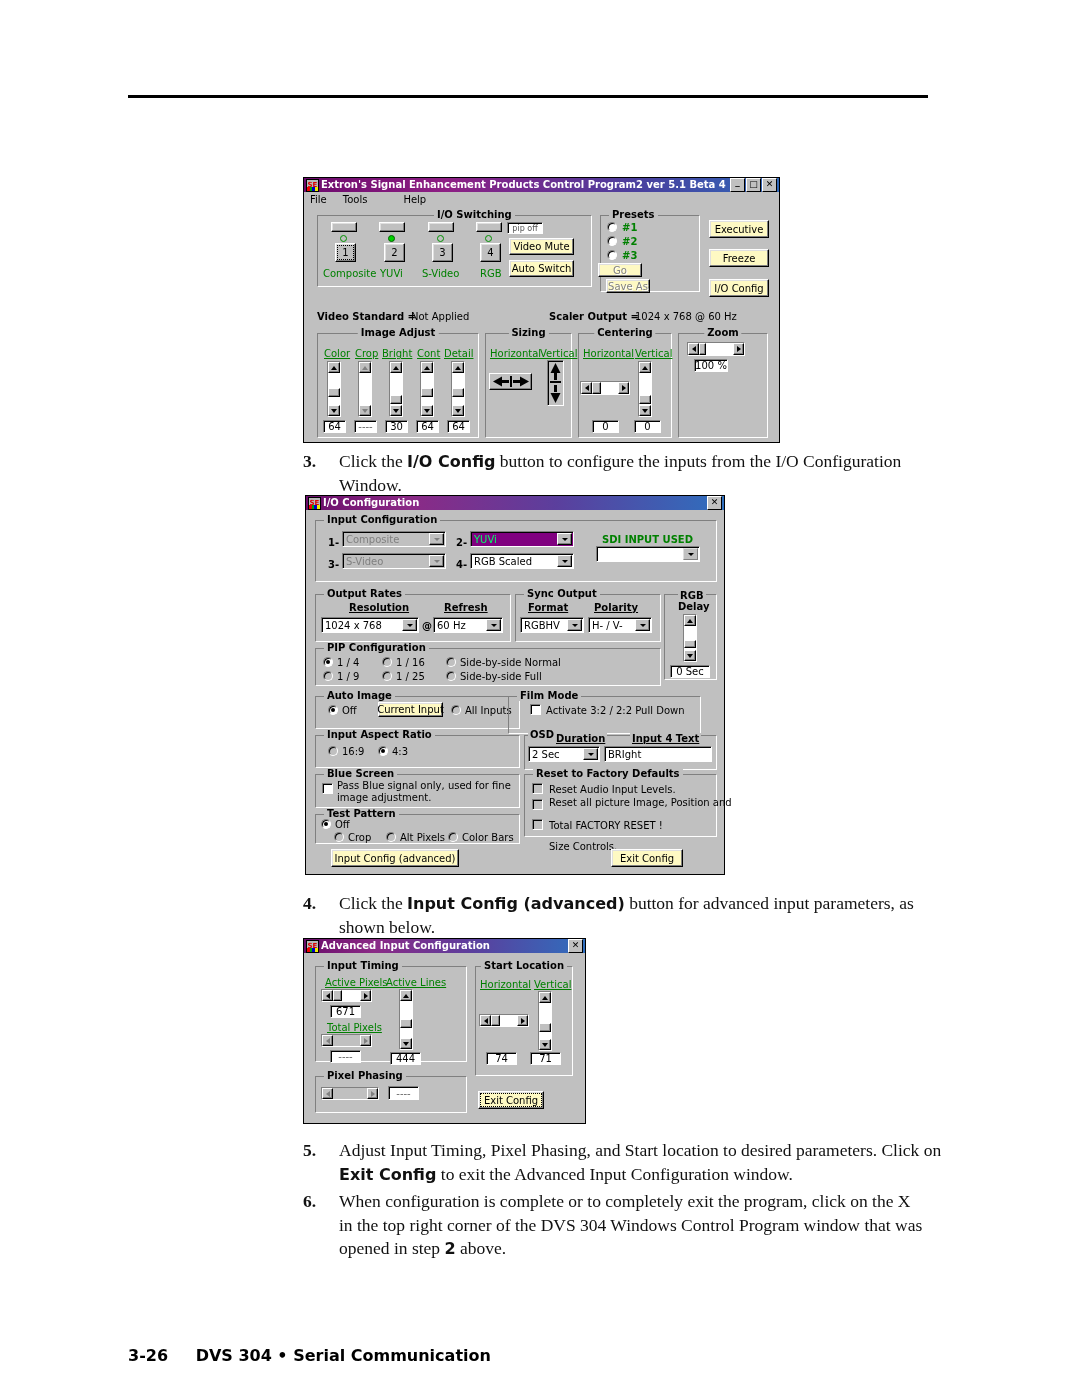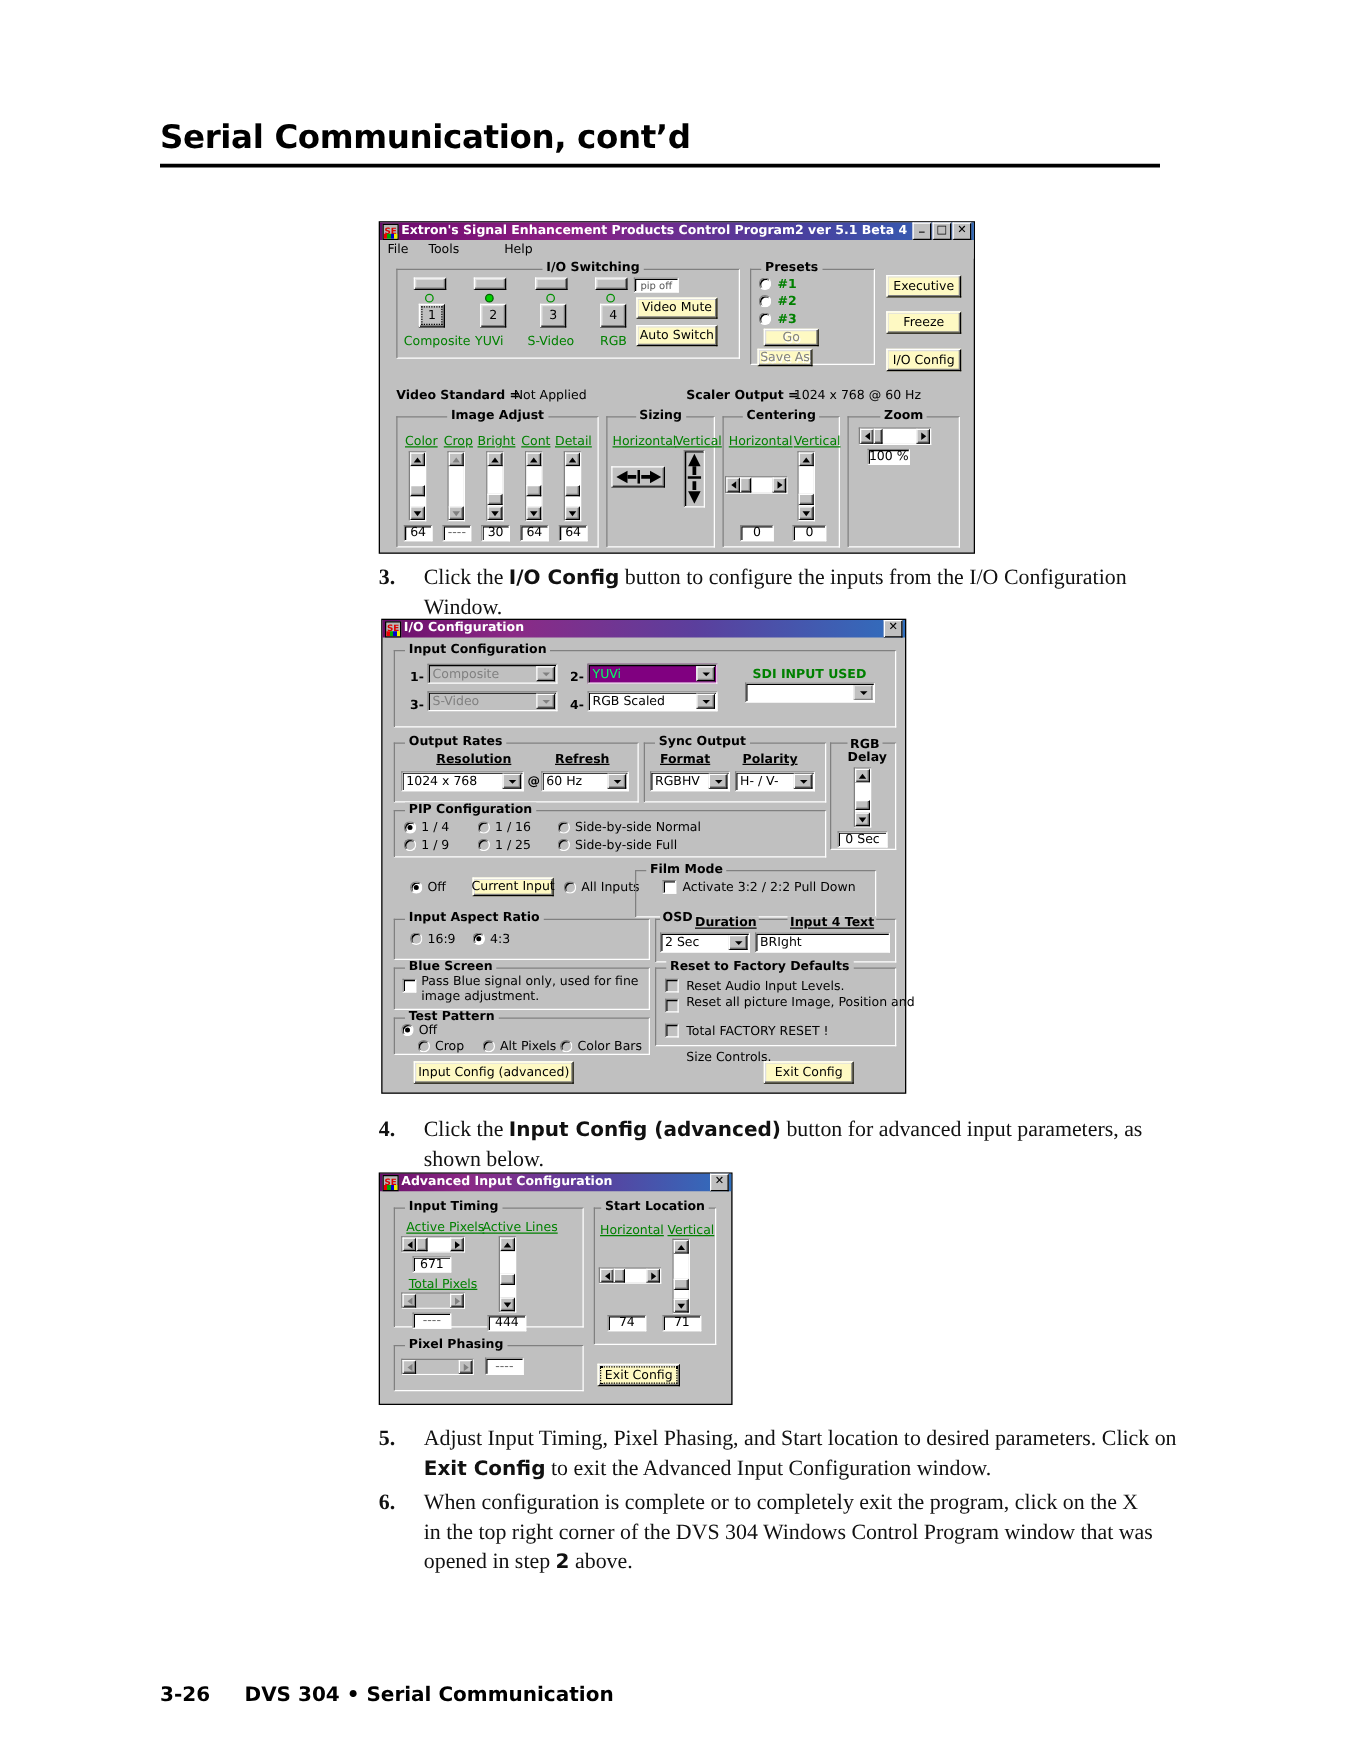--- a/index.html
+++ b/index.html
@@ -366,21 +366,20 @@
     border:1px solid; border-color:#808080 #fff #fff #808080;
     box-shadow: inset 1px 1px 0 #000;
     box-sizing:border-box;
     display:flex; align-items:center; justify-content:center;
   }
 </style>
 </head>
 <body>
 
 <div id="page-header">
-  <div id="page-title">Serial Communication, cont’d</div>
   <div id="header-rule"></div>
 </div>
 
 <div class="win" style="left:303px; top:177px; width:477px; height:266px;">
 
   <div class="titlebar">
     <div class="tb-icon">SE<i></i></div>
     <div class="tb-title">Extron's Signal Enhancement Products Control Program2     ver 5.1 Beta 4     ©1996-...</div>
     <div class="tb-buttons">
       <div class="tb-btn" style="line-height:6px;">_</div>
@@ -425,21 +424,21 @@
 
   <div class="grp" style="left:296px; top:37px; width:100px; height:77px;">
     <div class="grp-lab">Presets</div>
   </div>
   <div class="radio" style="left:303px; top:44px;"></div>
   <div class="lab grn b" style="left:318px; top:44px;">#1</div>
   <div class="radio" style="left:303px; top:58px;"></div>
   <div class="lab grn b" style="left:318px; top:58px;">#2</div>
   <div class="radio" style="left:303px; top:72px;"></div>
   <div class="lab grn b" style="left:318px; top:72px;">#3</div>
-  <div class="btn dis" style="left:307px; top:85px; width:44px; height:14px;">Go</div>
+  <div class="btn dis" style="left:294px; top:85px; width:44px; height:14px;">Go</div>
   <div class="btn dis" style="left:302px; top:101px; width:44px; height:14px;">Save As</div>
 
   <div class="btn" style="left:405px; top:42px; width:60px; height:18px;">
       <span>Executive</span>
     </div>
   <div class="btn" style="left:405px; top:71px; width:60px; height:18px;">
       <span>Freeze</span>
     </div>
   <div class="btn" style="left:405px; top:101px; width:60px; height:18px;">
       <span>I/O Config</span>
@@ -645,20 +644,23 @@
   <div class="lab" style="left:31px; top:175px;">1 / 9</div>
   <div class="radio gray" style="left:76px; top:161px;"></div>
   <div class="lab" style="left:90px; top:161px;">1 / 16</div>
   <div class="radio gray" style="left:76px; top:175px;"></div>
   <div class="lab" style="left:90px; top:175px;">1 / 25</div>
   <div class="radio gray" style="left:140px; top:161px;"></div>
   <div class="lab" style="left:154px; top:161px;">Side-by-side Normal</div>
   <div class="radio gray" style="left:140px; top:175px;"></div>
   <div class="lab" style="left:154px; top:175px;">Side-by-side Full</div>
 
+  <div class="grp" style="left:9px; top:200px; width:205px; height:33px;">
+    <div class="grp-lab">Auto Image</div>
+  </div>
   <div class="radio on" style="left:22px; top:209px;"></div>
   <div class="lab" style="left:36px; top:209px;">Off</div>
   <div class="btn" style="left:72px; top:206px; width:65px; height:15px;">Current Input</div>
   <div class="radio gray" style="left:145px; top:209px;"></div>
   <div class="lab" style="left:159px; top:209px;">All Inputs</div>
 
   <div class="grp" style="left:202px; top:200px; width:193px; height:38px;">
     <div class="grp-lab">Film Mode</div>
   </div>
   <div class="chk" style="left:224px; top:208px;"></div>

